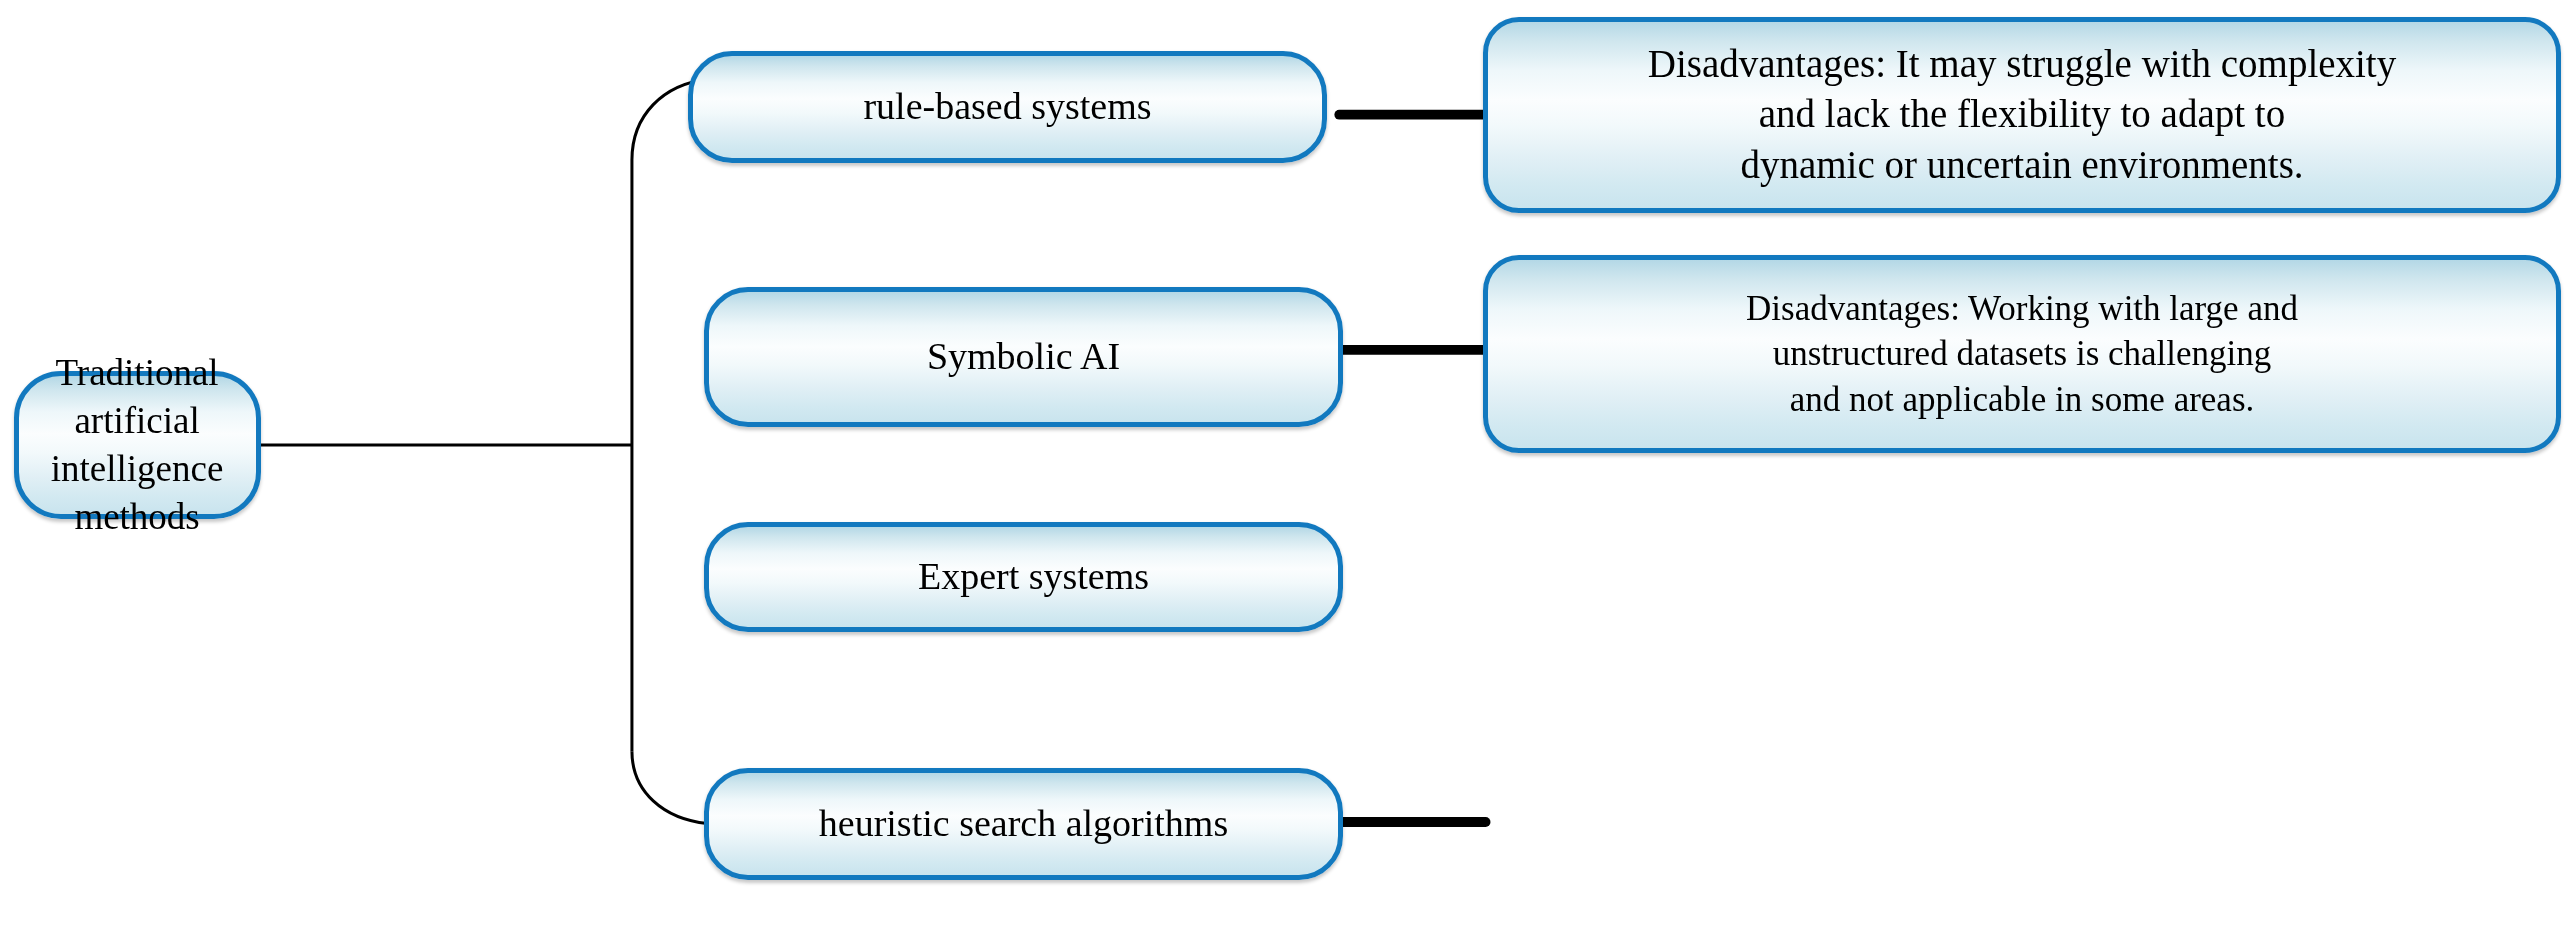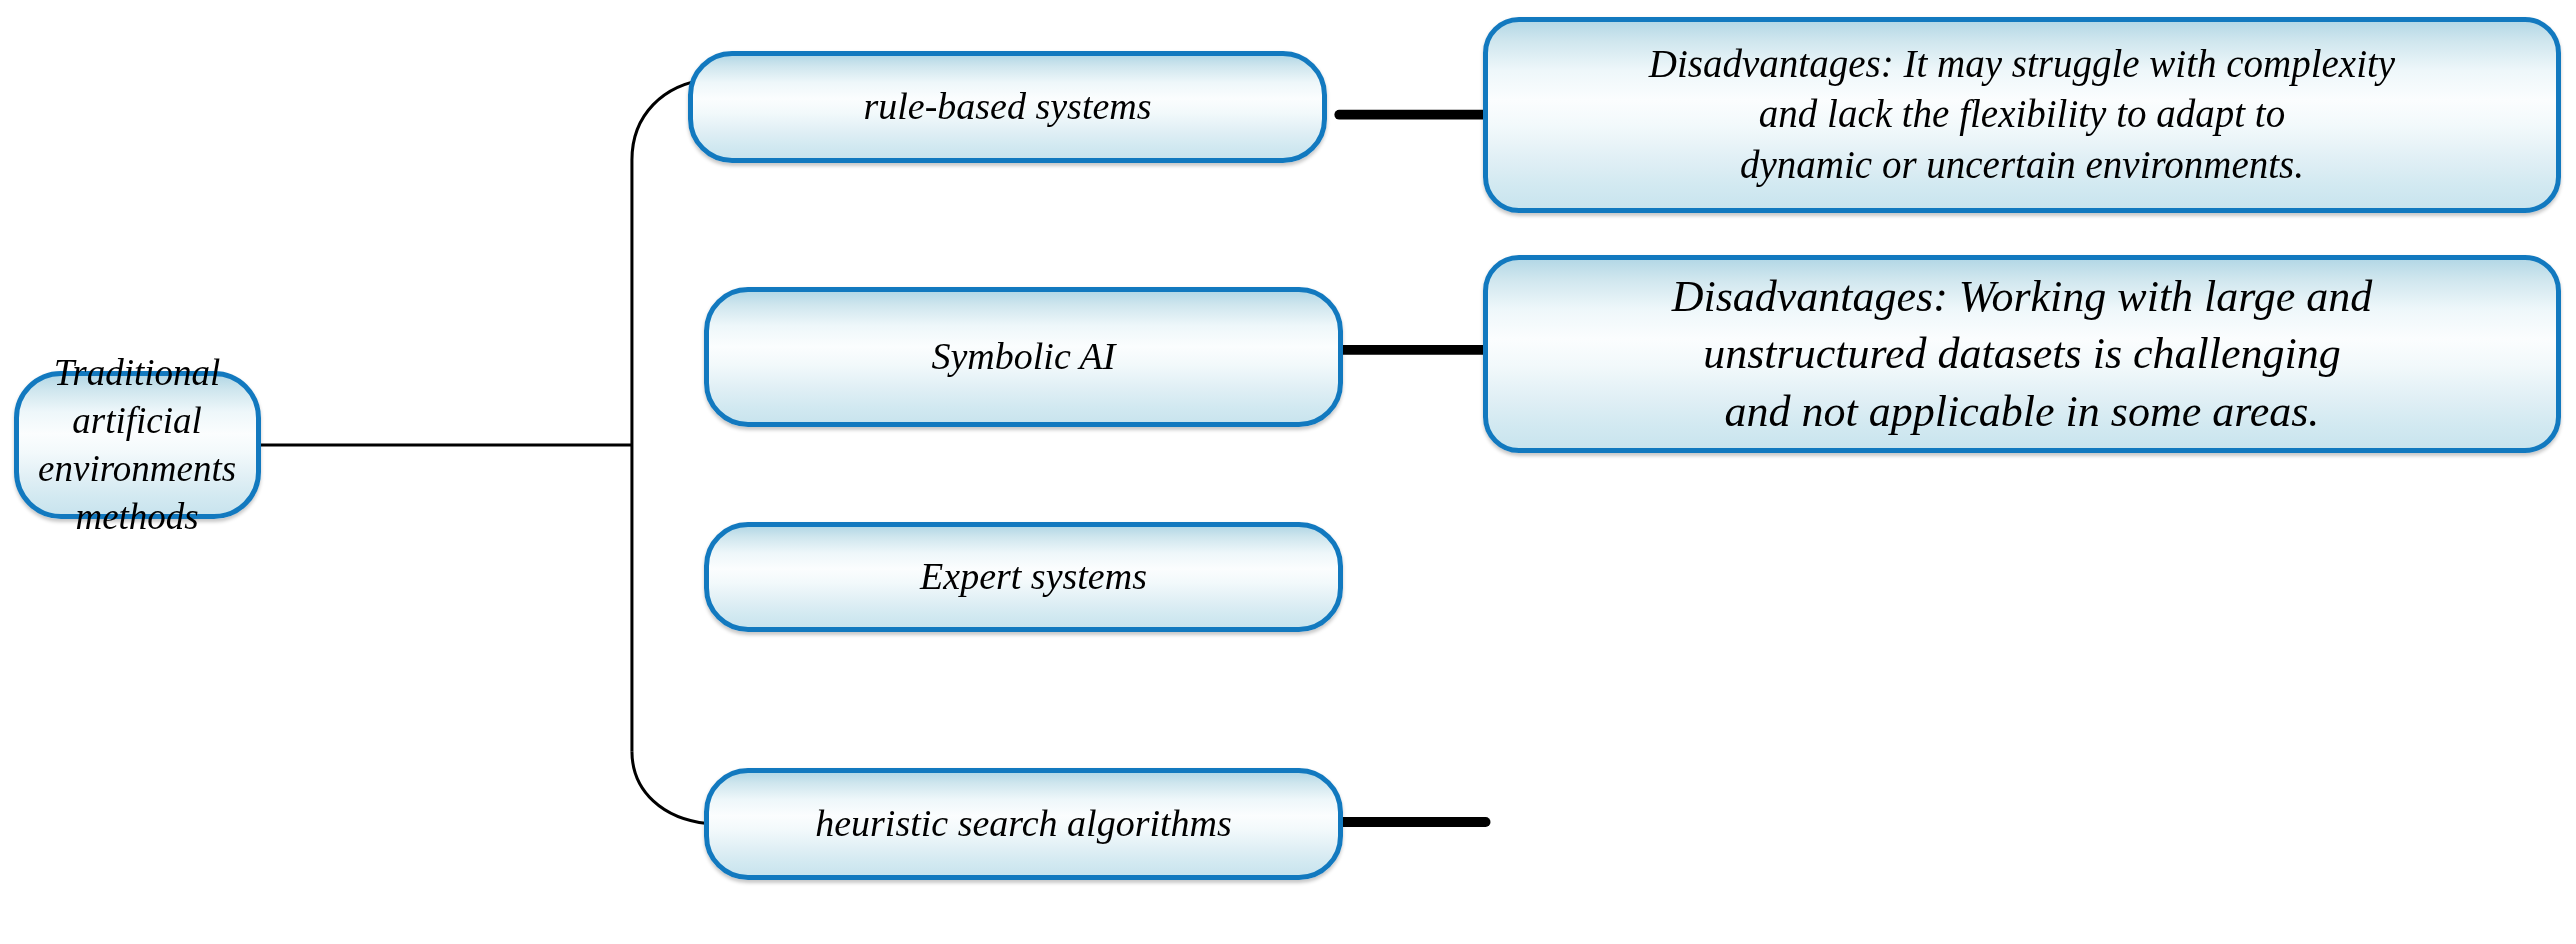--- a/index.html
+++ b/index.html
@@ -31,42 +31,41 @@
                  #e0eff5 74%,
                  #d2e9f1 88%,
                  #c9e4ee 100%);
     display: flex;
     align-items: center;
     justify-content: center;
     text-align: center;
     color: #000000;
     line-height: 1.30;
     box-shadow: 0 2.3px 3.8px rgba(0,0,0,0.22);
-    font-style: italic;
   }
   .node .txt {
     display: block;
     width: 100%;
     padding: 0 13.6px;
     box-sizing: border-box;
     white-space: pre-line;
   }
 
   
   #node-root      { left: 13.6px;   top: 371px;  width: 247px;  height: 148px;  font-size: 37px; border-radius: 47px; }
 
   
   #node-rule      { left: 688px;  top: 51px;   width: 639px;  height: 112px;  font-size: 38px; }
   #node-symbolic  { left: 704px;  top: 287px;  width: 639px;  height: 140px;  font-size: 38px; }
   #node-expert    { left: 704px;  top: 522px;  width: 639px;  height: 110px;  font-size: 38px; padding-left: 20px; }
   #node-heuristic { left: 704px;  top: 768px; width: 639px;  height: 112px;  font-size: 38px; }
 
   
   #node-dis-rule  { left: 1483px; top: 16.6px;   width: 1078px; height: 196px;  font-size: 39px; border-radius: 36px; }
-  #node-dis-sym   { left: 1483px; top: 255px;  width: 1078px; height: 198px;  font-size: 44px; border-radius: 36px; align-items: center; }
+  #node-dis-sym   { left: 1483px; top: 255px;  width: 1078px; height: 198px;  font-size: 35px; border-radius: 36px; align-items: center; }
   #node-dis-heur  { left: 1481px; top: 718px;  width: 1090px; height: 205px;  font-size: 39px; border-radius: 36px; }
 
   
   #connectors {
     position: absolute;
     left: 0; top: 0;
     width: 2576px;
     height: 945px;
     pointer-events: none;
   }
@@ -86,21 +85,21 @@
 
     <path d="M 838 996 C 838 1050 880 1086 938 1092" fill="none" stroke="#000000" stroke-width="4"></path>
 
     <path d="M 1776 152 L 1972 152" fill="none" stroke="#000000" stroke-width="13" stroke-linecap="round"></path>
     <path d="M 1776 464 L 1972 464" fill="none" stroke="#000000" stroke-width="13" stroke-linecap="round"></path>
     <path d="M 1776 1090 L 1970 1090" fill="none" stroke="#000000" stroke-width="13" stroke-linecap="round"></path>
   </svg>
 
   <div class="node" id="node-root">
     <span class="txt">Traditional artificial
-environments methods</span>
+intelligence methods</span>
   </div>
 
   <div class="node" id="node-rule">
     <span class="txt">rule-based systems</span>
   </div>
 
   <div class="node" id="node-symbolic">
     <span class="txt">Symbolic AI</span>
   </div>
 

